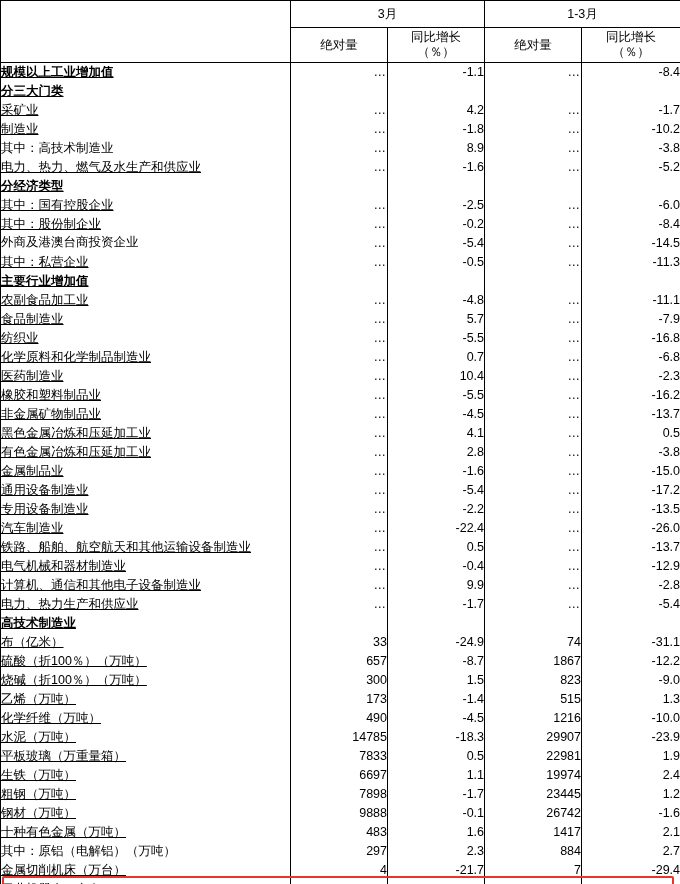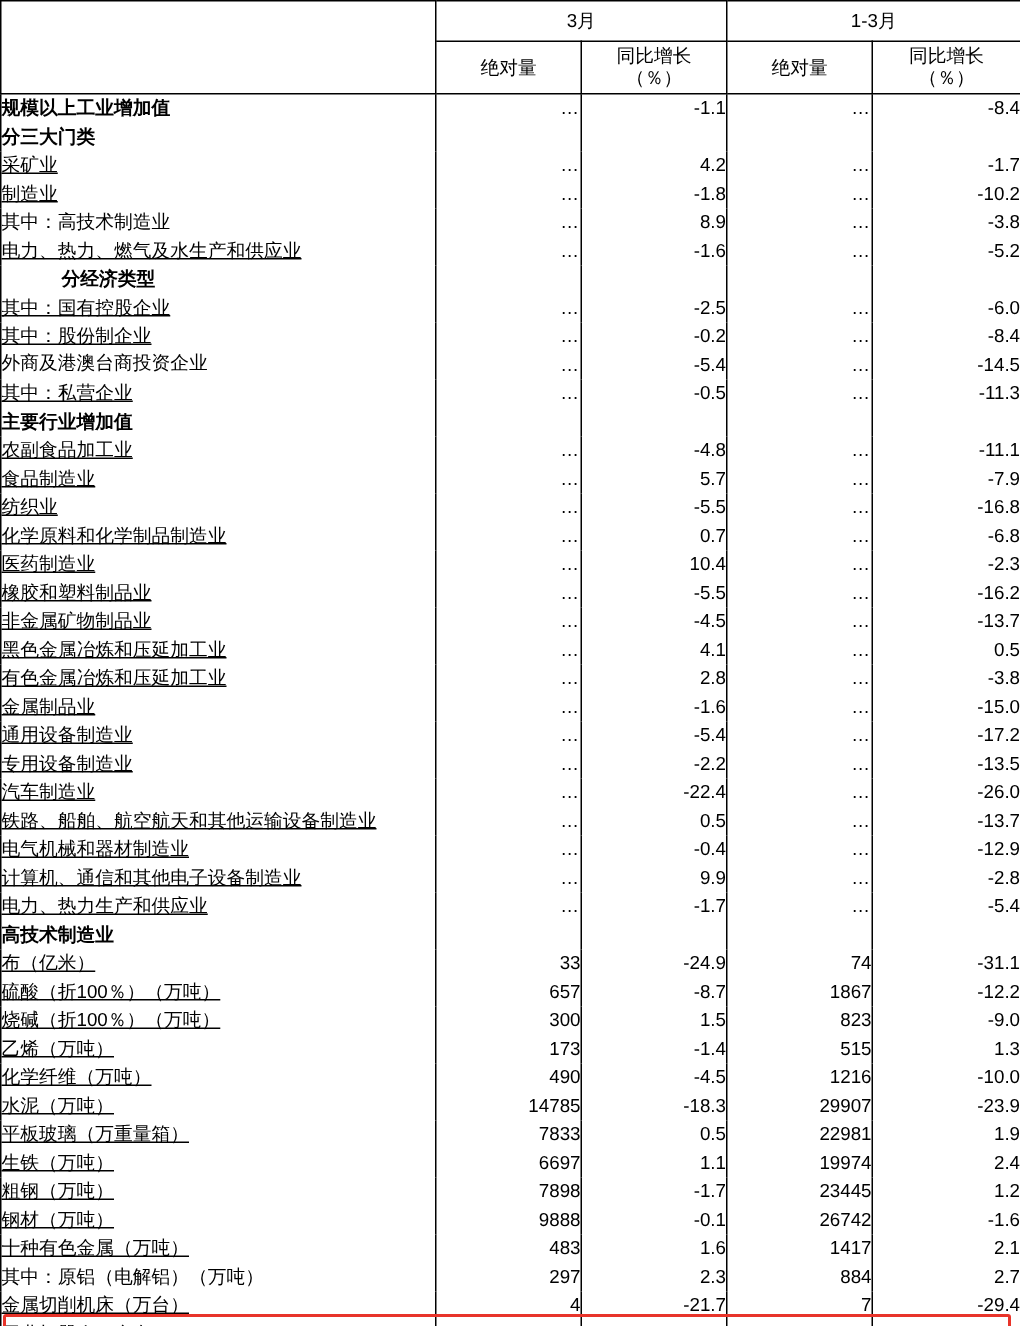--- a/index.html
+++ b/index.html
@@ -67,21 +67,21 @@
     padding-right: 10px;
     font-size: 12.5px;
     white-space: nowrap;
   }
   td.lbl {
     text-align: left;
     border-left: none;
     font-size: 12.5px;
     white-space: nowrap;
   }
-  .i0 { padding-left: 4px; font-weight: bold; }
+  .i0 { padding-left: 4px; font-weight: bold; text-decoration: underline; }
   .i1 { padding-left: 22px; text-decoration: underline; }
   .i2 { padding-left: 40px; }
   .i3 { padding-left: 58px; font-family: Liberation Mono, monospace; }
   .dots { letter-spacing: 1px; }
 
   
   #highlight {
     position: absolute;
     left: 2px;
     border: 2px solid #e8342a;
@@ -166,21 +166,21 @@
           <td class="num">-3.8</td>
         </tr>
         <tr>
           <td class="lbl i1">电力、热力、燃气及水生产和供应业</td>
           <td class="num dots">…</td>
           <td class="num">-1.6</td>
           <td class="num dots">…</td>
           <td class="num">-5.2</td>
         </tr>
         <tr>
-          <td class="lbl i0" style="font-weight: bold; padding-left: 40px;">分经济类型</td>
+          <td class="lbl i0" style="font-weight: bold;">分经济类型</td>
           <td class="num"></td>
           <td class="num"></td>
           <td class="num"></td>
           <td class="num"></td>
         </tr>
         <tr>
           <td class="lbl i1">其中：国有控股企业</td>
           <td class="num dots">…</td>
           <td class="num">-2.5</td>
           <td class="num dots">…</td>

